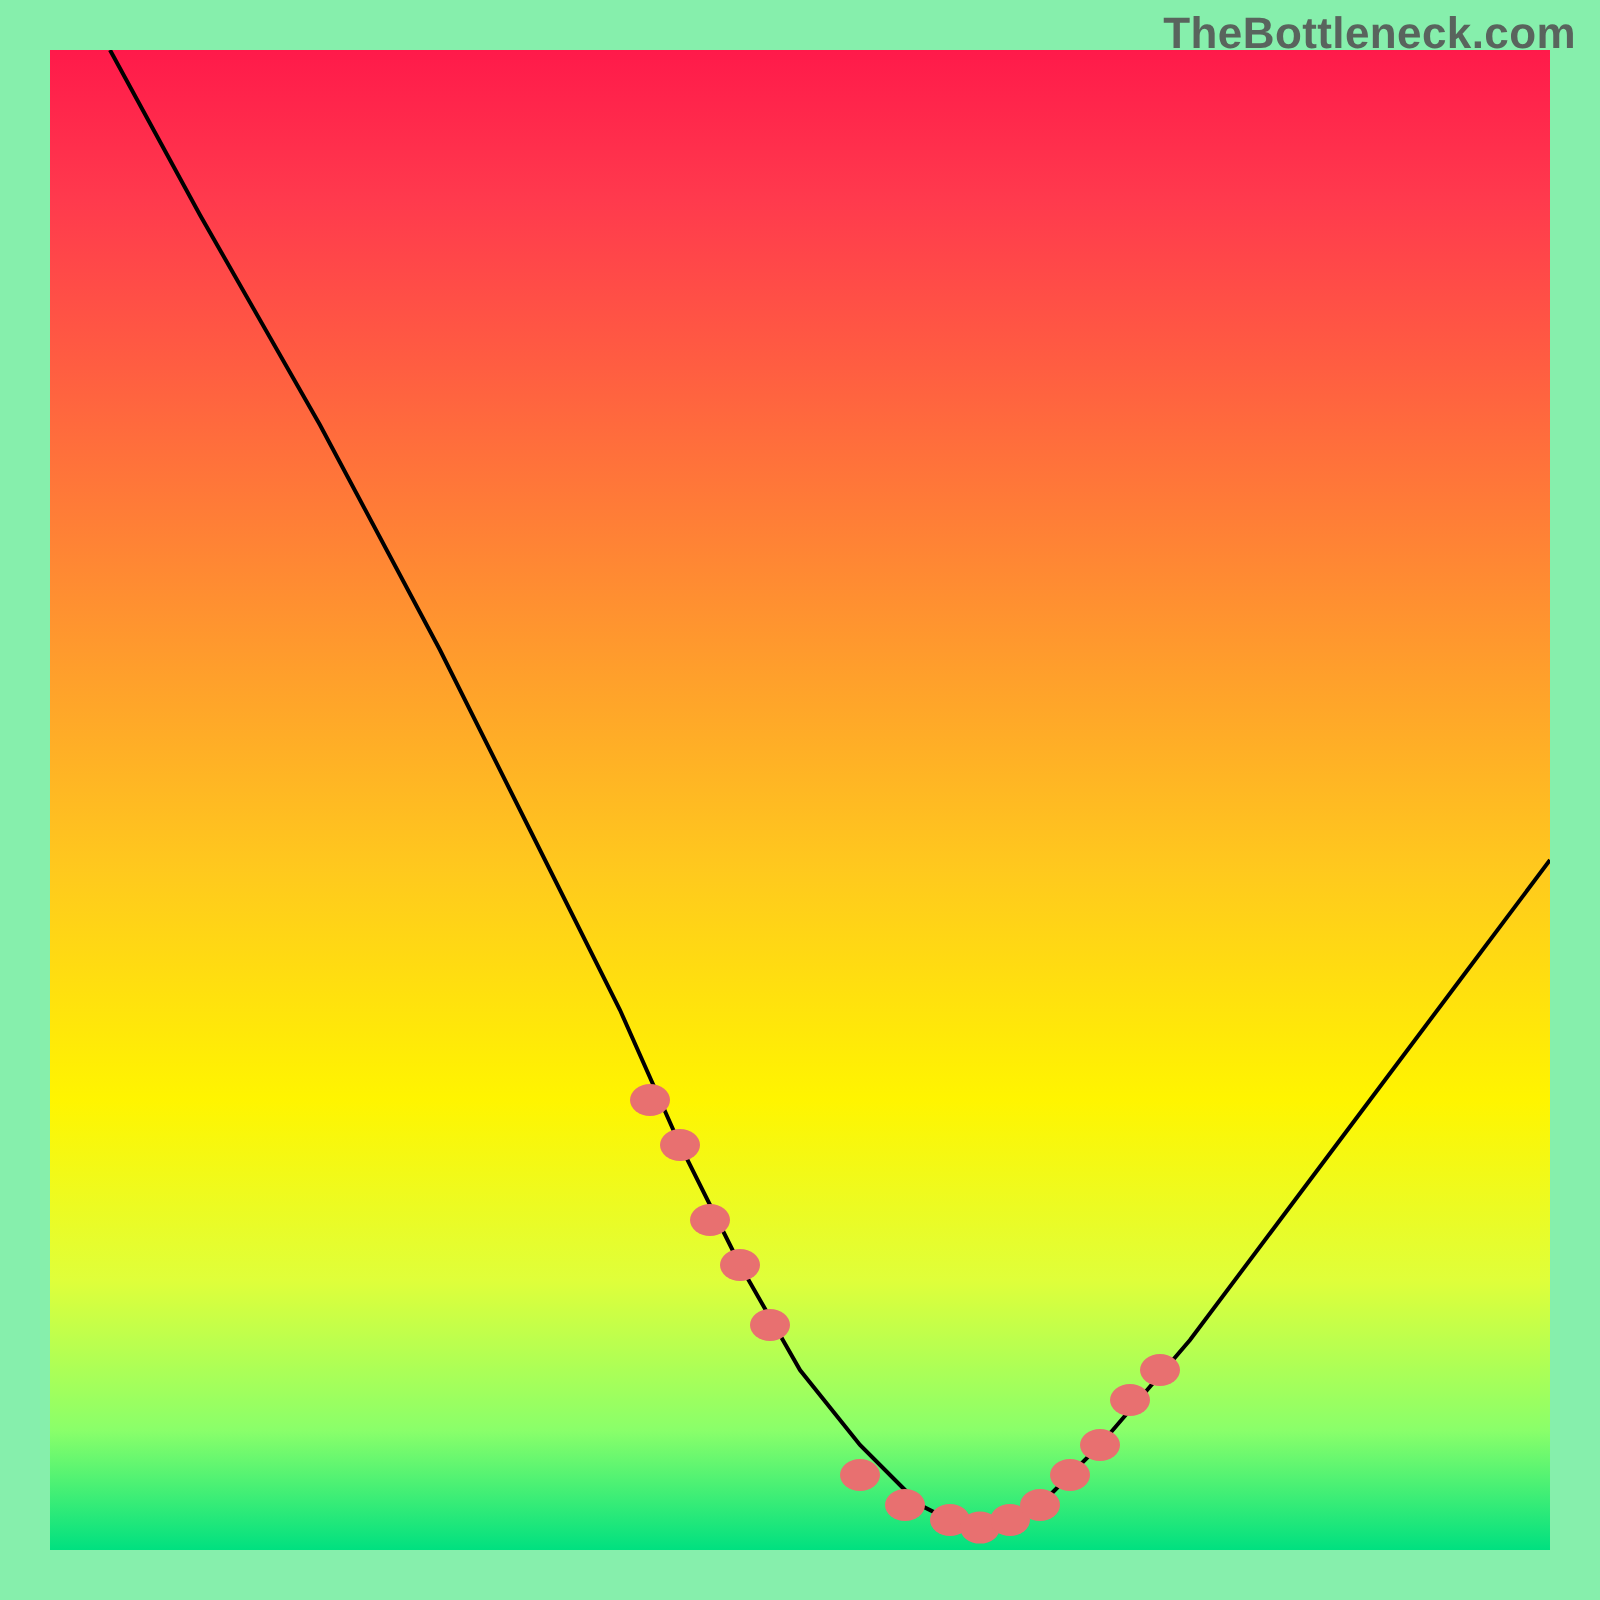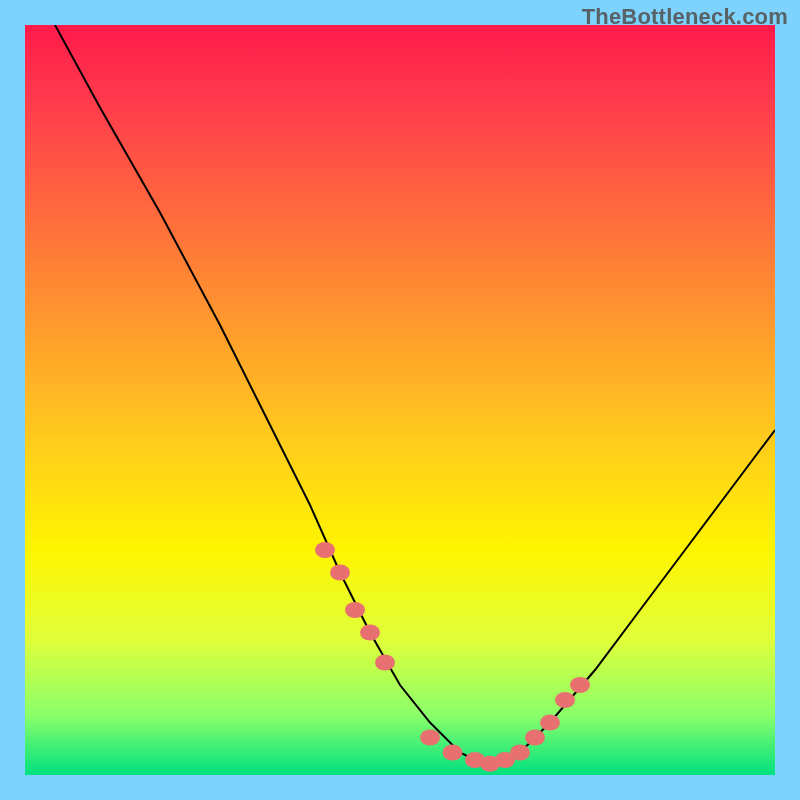--- a/index.html
+++ b/index.html
@@ -1,17 +1,17 @@
 <!DOCTYPE html>
 <html><head>
 <meta charset="utf-8">
 <style>
   * { margin: 0; padding: 0; box-sizing: border-box; }
   body { background: #000; width: 800px; height: 800px; overflow: hidden; position: relative; }
-  .container { width: 800px; height: 800px; position: relative; background: #7dd3fc; }
+  .container { width: 800px; height: 800px; position: relative; background: #86efac; }
   .plot-area {
     position: absolute;
     left: 25px;
     top: 25px;
     width: 750px;
     height: 750px;
     background: linear-gradient(to bottom,
       #ff1a4a 0%,
       #ff3a4d 10%,
       #ff6a3d 25%,

